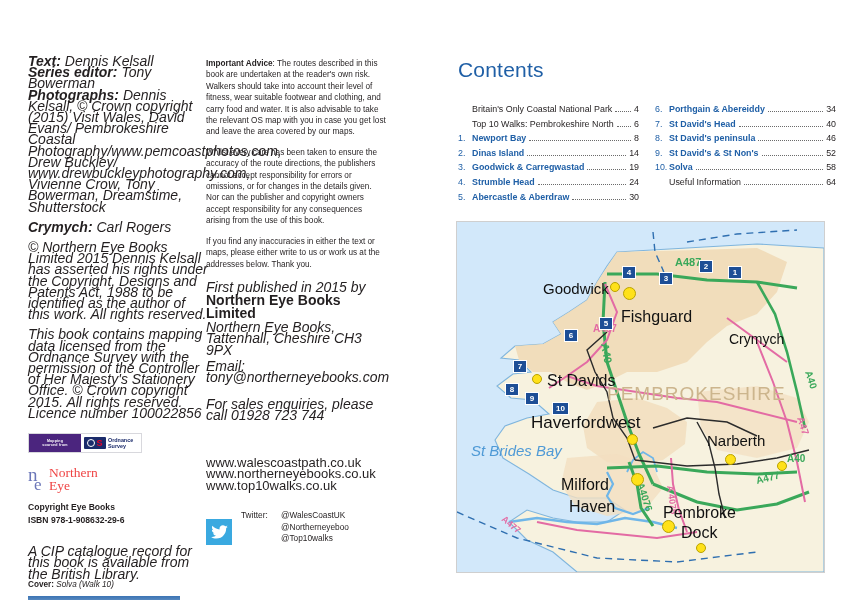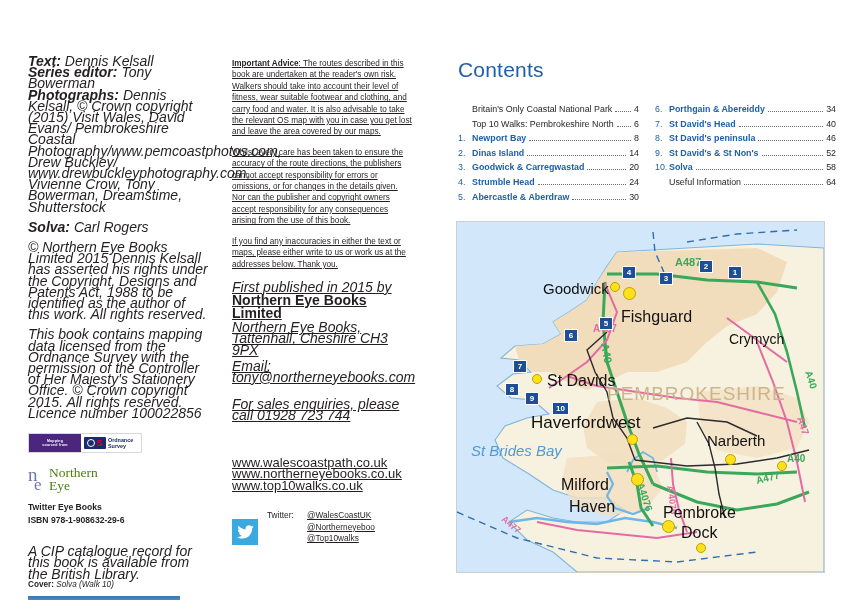--- a/index.html
+++ b/index.html
@@ -5,21 +5,21 @@
   html,body{margin:0;padding:0;}
   body{
     width:856px;height:600px;background:#ffffff;
     font-family:"Liberation Sans", sans-serif;
     color:#231f20;overflow:hidden;position:relative;
   }
   .page{position:absolute;inset:0;}
 
   
   .col-left{position:absolute;left:28px;top:56px;width:182px;}
-  .col-mid{position:absolute;left:232px;top:58px;width:180px;text-decoration:underline;}
+  .col-mid{position:absolute;left:206px;top:58px;width:180px;}
 
   .blk{margin-bottom:9px;}
   .it{font-style:italic;font-size:14px;line-height:11.2px;}
   .bd{font-weight:bold;font-style:italic;}
   .bdn{font-weight:bold;font-style:normal;}
 
   
   .os-logo{margin-top:14px;display:flex;width:114px;height:20px;
            border:1px solid #d8d8dd;box-sizing:border-box;}
   .os-left{background:#4b257e;color:#fff;width:52px;display:flex;
@@ -31,21 +31,21 @@
   .os-mark .o{width:8px;height:8px;border:1.6px solid #fff;border-radius:50%;box-sizing:border-box;}
   .os-mark .s{color:#e4002b;font-weight:bold;font-size:9px;line-height:9px;margin-left:1px;}
   .os-txt{font-size:5.4px;line-height:6px;font-weight:bold;color:#1b2b6b;}
 
   
   .ne-logo{margin-top:13px;display:flex;align-items:flex-start;height:30px;}
   .ne-mark{position:relative;width:22px;height:28px;color:#6b76b8;
            font-family:"Liberation Serif", serif;}
   .ne-mark .n{position:absolute;left:0;top:-1px;font-size:19px;line-height:19px;}
   .ne-mark .e{position:absolute;left:6px;top:10px;font-size:17px;line-height:17px;}
-  .ne-words{font-family:"Liberation Serif", serif;color:#4d7c0f;line-height:12.5px;
+  .ne-words{font-family:"Liberation Serif", serif;color:#ef4444;line-height:12.5px;
             font-size:13.5px;margin-left:-1px;padding-top:1px;}
 
   .ne-name{font-weight:bold;font-size:8.6px;margin-top:6px;}
   .isbn{font-weight:bold;font-size:8.6px;margin-top:3px;}
 
   .cover-label{font-weight:bold;font-size:8.2px;}
   .cover-label i{font-weight:normal;font-style:italic;}
 
   
   .cover-photo{margin-top:7px;width:152px;height:97px;position:relative;overflow:hidden;
@@ -120,21 +120,21 @@
         <span>Tony Bowerman</span>
       </div>
       <div class="it">
         <span class="bd">Photographs:</span>
         <span>Dennis Kelsall, © Crown copyright (2015) Visit Wales, David Evans/ Pembrokeshire Coastal Photography/www.pemcoastphotos.com, Drew Buckley/ www.drewbuckleyphotography.com, Vivienne Crow, Tony Bowerman, Dreamstime, Shutterstock</span>
       </div>
     </div>
 
     <div class="blk">
       <div class="it">
-        <span class="bd">Solva:</span>
+        <span class="bd">Crymych:</span>
         <span>Carl Rogers</span>
       </div>
     </div>
 
     <div class="it blk">© Northern Eye Books Limited 2015 Dennis Kelsall has asserted his rights under the Copyright, Designs and Patents Act, 1988 to be identified as the author of this work. All rights reserved.</div>
     <div class="it blk">This book contains mapping data licensed from the Ordnance Survey with the permission of the Controller of Her Majesty's Stationery Office. © Crown copyright 2015. All rights reserved. Licence number 100022856</div>
 
     <div class="os-logo">
       <div class="os-left">
         <div>
@@ -158,21 +158,21 @@
       <div class="ne-mark">
         <span class="n">n</span>
         <span class="e">e</span>
       </div>
       <div class="ne-words">
         <div>Northern</div>
         <div>Eye</div>
       </div>
     </div>
 
-    <div class="ne-name">Twitter Eye Books</div>
+    <div class="ne-name">Copyright Eye Books</div>
     <div class="isbn">ISBN 978-1-908632-29-6</div>
     <div class="it" style="margin-top:21px">A CIP catalogue record for this book is available from the British Library.</div>
 
     <div class="cover-label">
       <span>Cover:</span>
       <i>Solva (Walk 10)</i>
     </div>
 
     <div class="cover-photo">
       <div class="cp-sky"></div>
@@ -280,21 +280,21 @@
       <div class="toc-row">
           <span class="toc-num">2.</span>
           <span class="toc-title">Dinas Island</span>
           <span class="toc-dots"></span>
           <span class="toc-pg">14</span>
         </div>
       <div class="toc-row">
           <span class="toc-num">3.</span>
           <span class="toc-title">Goodwick &amp; Carregwastad</span>
           <span class="toc-dots"></span>
-          <span class="toc-pg">20</span>
+          <span class="toc-pg">19</span>
         </div>
       <div class="toc-row">
           <span class="toc-num">4.</span>
           <span class="toc-title">Strumble Head</span>
           <span class="toc-dots"></span>
           <span class="toc-pg">24</span>
         </div>
       <div class="toc-row">
           <span class="toc-num">5.</span>
           <span class="toc-title">Abercastle &amp; Aberdraw</span>

